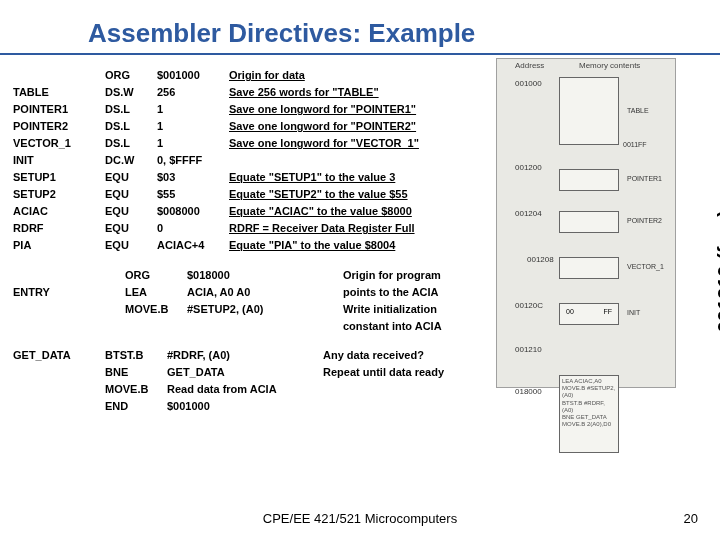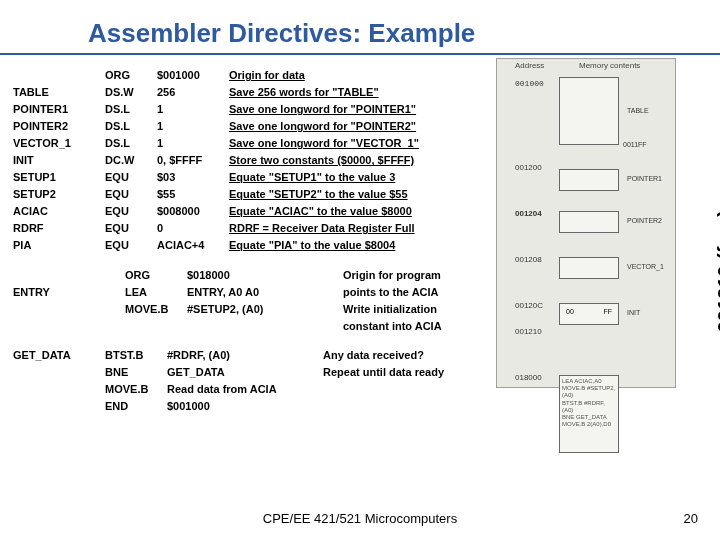--- a/index.html
+++ b/index.html
@@ -160,21 +160,20 @@
       <div class="row">
         <span class="c1">VECTOR_1</span>
         <span class="c2">DS.L</span>
         <span class="c3">1</span>
         <span class="c4">Save one longword for "VECTOR_1"</span>
       </div>
       <div class="row">
         <span class="c1">INIT</span>
         <span class="c2">DC.W</span>
         <span class="c3">0, $FFFF</span>
-        <span class="c4">Store two constants ($0000, $FFFF)</span>
       </div>
       <div class="row">
         <span class="c1">SETUP1</span>
         <span class="c2">EQU</span>
         <span class="c3">$03</span>
         <span class="c4">Equate "SETUP1" to the value 3</span>
       </div>
       <div class="row">
         <span class="c1">SETUP2</span>
         <span class="c2">EQU</span>
@@ -203,21 +202,21 @@
   <div class="block2" id="block2">
       <div class="row">
         <span class="c1"></span>
         <span class="c2">ORG</span>
         <span class="c3">$018000</span>
         <span class="c4">Origin for program</span>
       </div>
       <div class="row">
         <span class="c1">ENTRY</span>
         <span class="c2">LEA</span>
-        <span class="c3">ENTRY, A0 A0</span>
+        <span class="c3">ACIA, A0 A0</span>
         <span class="c4">points to the ACIA</span>
       </div>
       <div class="row">
         <span class="c1"></span>
         <span class="c2">MOVE.B</span>
         <span class="c3">#SETUP2, (A0)</span>
         <span class="c4">Write initialization</span>
       </div>
       <div class="row">
         <span class="c1"></span>
@@ -250,28 +249,28 @@
         <span class="c3">$001000</span>
         <span class="c4"></span>
       </div>
     </div>
 </div>
 
 <div class="sidefig">
   <span class="hdr" style="left:18px;">Address</span>
   <span class="hdr" style="left:82px;">Memory contents</span>
 
-  <span class="addrcol" style="top:20px; left:18px;font-family:Liberation Mono, monospace;">001000</span>
+  <span class="addrcol" style="top:20px; left:18px;">001000</span>
   <span class="addrcol" style="top:104px; left:18px;">001200</span>
   <span class="addrcol" style="top:82px; left:126px; font-size:7px;">0011FF</span>
-  <span class="addrcol" style="top:150px; left:18px;font-weight:bold;">001204</span>
-  <span class="addrcol" style="top:196px; left:18px;">001208</span>
+  <span class="addrcol" style="top:150px; left:18px;">001204</span>
+  <span class="addrcol" style="top:196px; left:30px;">001208</span>
   <span class="addrcol" style="top:242px; left:18px;">00120C</span>
-  <span class="addrcol" style="top:268px; left:18px;">001210</span>
-  <span class="addrcol" style="top:314px; left:18px;">018000</span>
+  <span class="addrcol" style="top:286px; left:18px;">001210</span>
+  <span class="addrcol" style="top:328px; left:18px;">018000</span>
 
   <div class="memblk tall" style="top:18px;"></div>
   <span class="lbl" style="top:48px;">TABLE</span>
 
   <div class="memblk short" style="top:110px;"></div>
   <span class="lbl" style="top:116px;">POINTER1</span>
 
   <div class="memblk short" style="top:152px;"></div>
   <span class="lbl" style="top:158px;">POINTER2</span>
 

